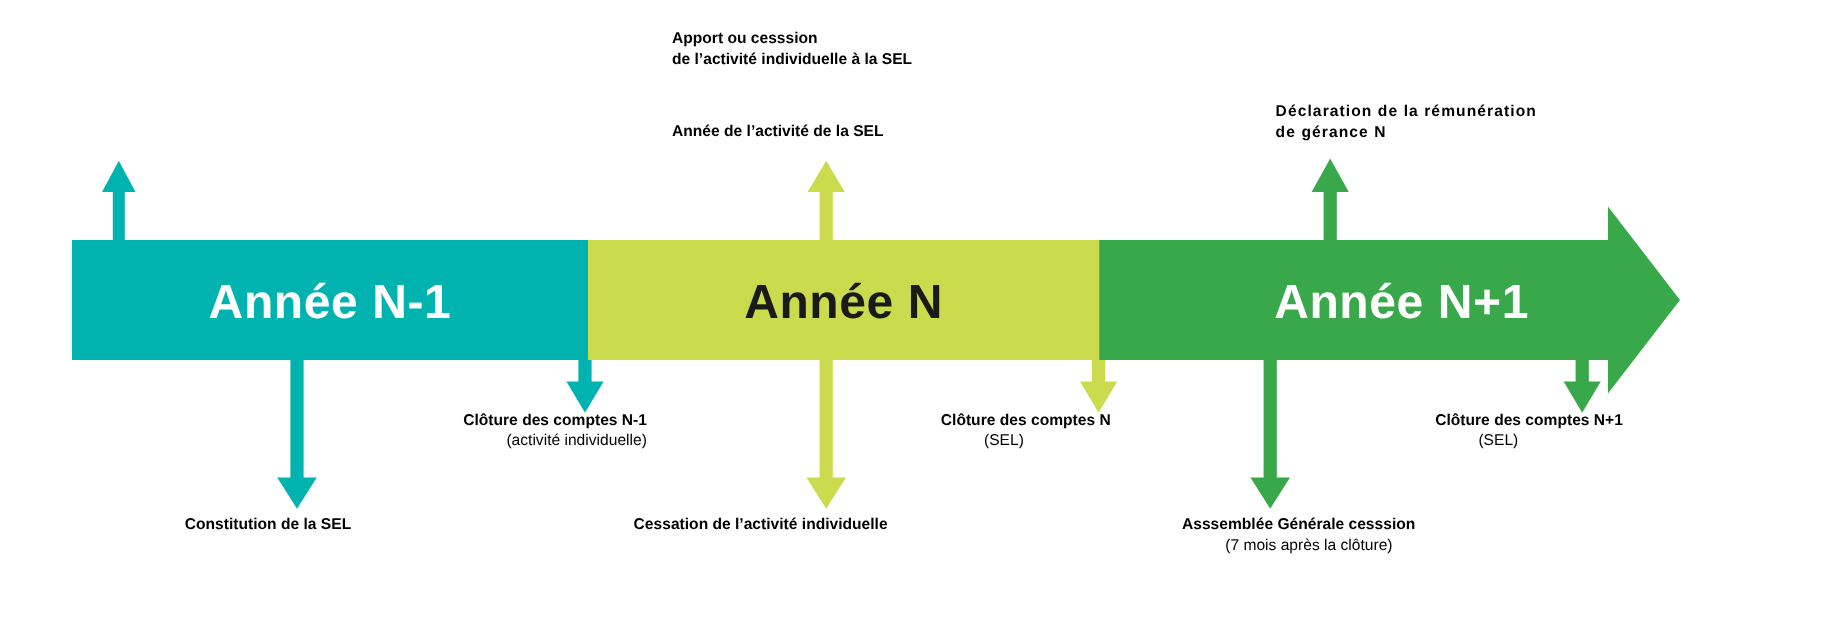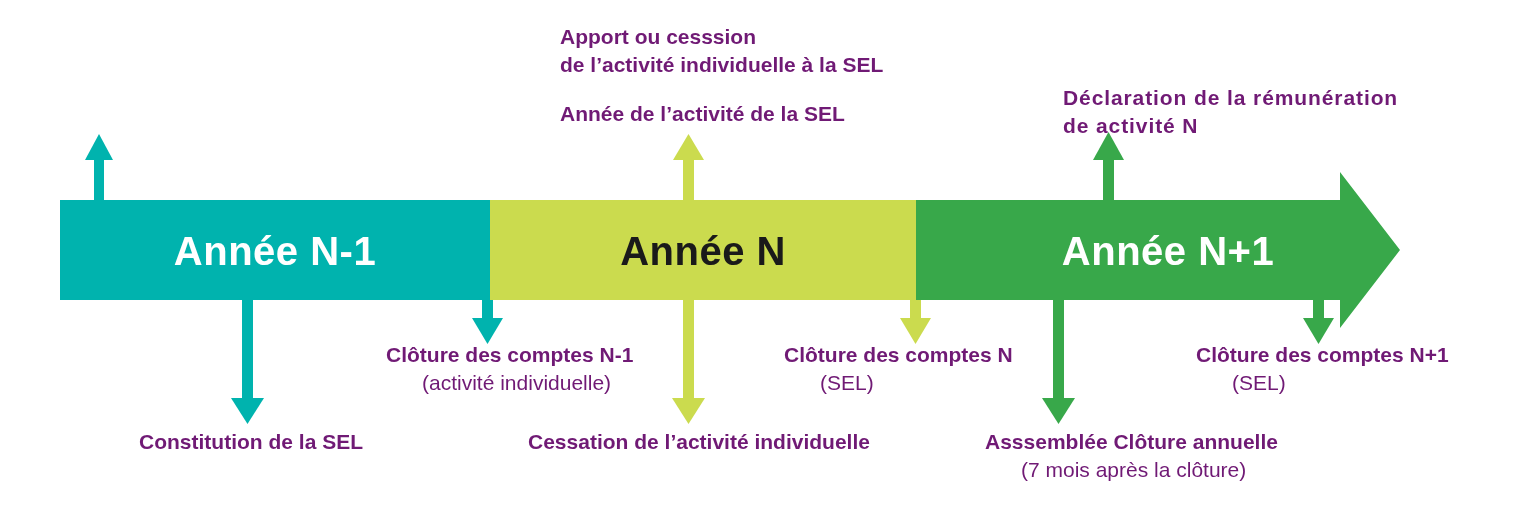--- a/index.html
+++ b/index.html
@@ -22,22 +22,22 @@
     width: 1536px;
     height: 520px;
   }
   .seg-label {
     font-weight: bold;
     font-size: 40px;
     letter-spacing: 0.5px;
   }
   .callout {
     position: absolute;
-    font-size: 21px;
-    color: #701a75;
+    font-size: 13px;
+    color: #000000;
     line-height: 1.33;
     white-space: nowrap;
   }
   .callout .t-main {
     font-weight: bold;
     display: block;
   }
   .callout .t-sub {
     font-weight: normal;
     display: block;
@@ -114,44 +114,44 @@
     <span class="t-main">Apport ou cesssion</span>
     <span class="t-main">de l’activité individuelle à la SEL</span>
   </div>
 
   <div class="callout" style="left:560px; top:100px;">
     <span class="t-main">Année de l’activité de la SEL</span>
   </div>
 
   <div class="callout wide-track" style="left:1063px; top:62px;margin-top:22px;">
     <span class="t-main">Déclaration de la rémunération</span>
-    <span class="t-main">de activité N</span>
+    <span class="t-main">de gérance N</span>
   </div>
 
   <div class="callout" style="left:386px; top:341px;">
     <span class="t-main">Clôture des comptes N-1</span>
     <span class="t-sub">(activité individuelle)</span>
   </div>
 
   <div class="callout" style="left:784px; top:341px;">
     <span class="t-main">Clôture des comptes N</span>
     <span class="t-sub">(SEL)</span>
   </div>
 
   <div class="callout" style="left:1196px; top:341px;">
     <span class="t-main">Clôture des comptes N+1</span>
     <span class="t-sub">(SEL)</span>
   </div>
 
-  <div class="callout" style="left:139px; top:428px;">
+  <div class="callout" style="left:154px; top:428px;">
     <span class="t-main">Constitution de la SEL</span>
   </div>
 
   <div class="callout" style="left:528px; top:428px;">
     <span class="t-main">Cessation de l’activité individuelle</span>
   </div>
 
   <div class="callout" style="left:985px; top:428px;">
-    <span class="t-main">Asssemblée Clôture annuelle</span>
+    <span class="t-main">Asssemblée Générale cesssion</span>
     <span class="t-sub">(7 mois après la clôture)</span>
   </div>
 
 </div>
 
 </body></html>

